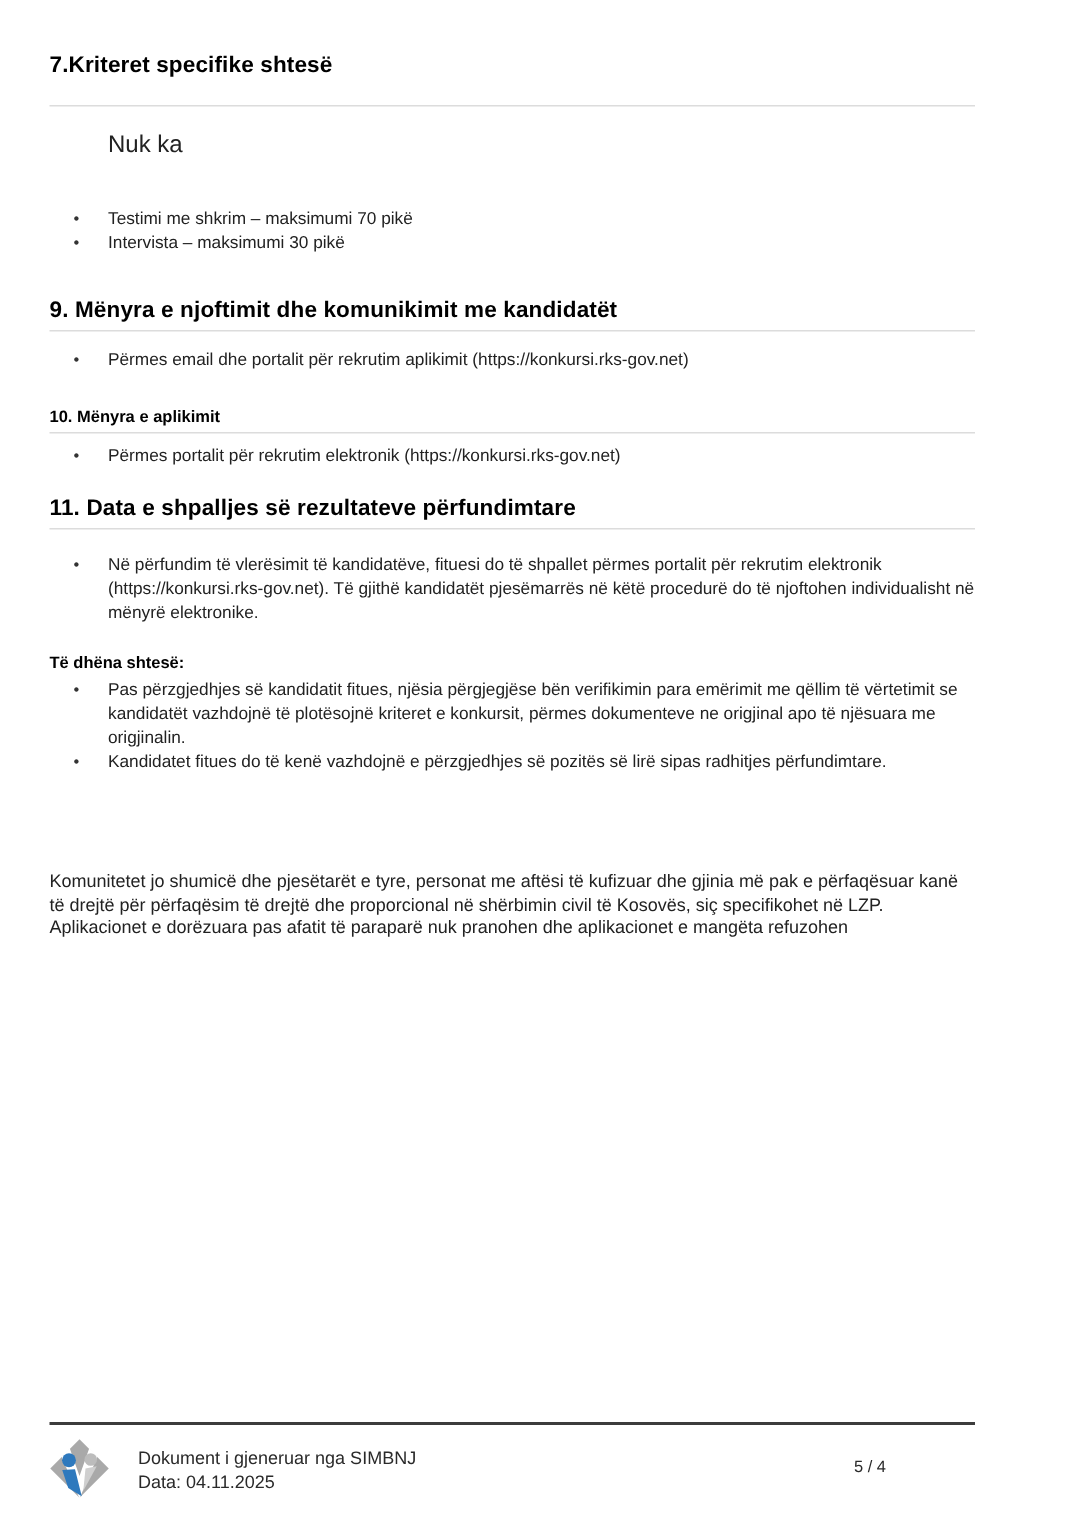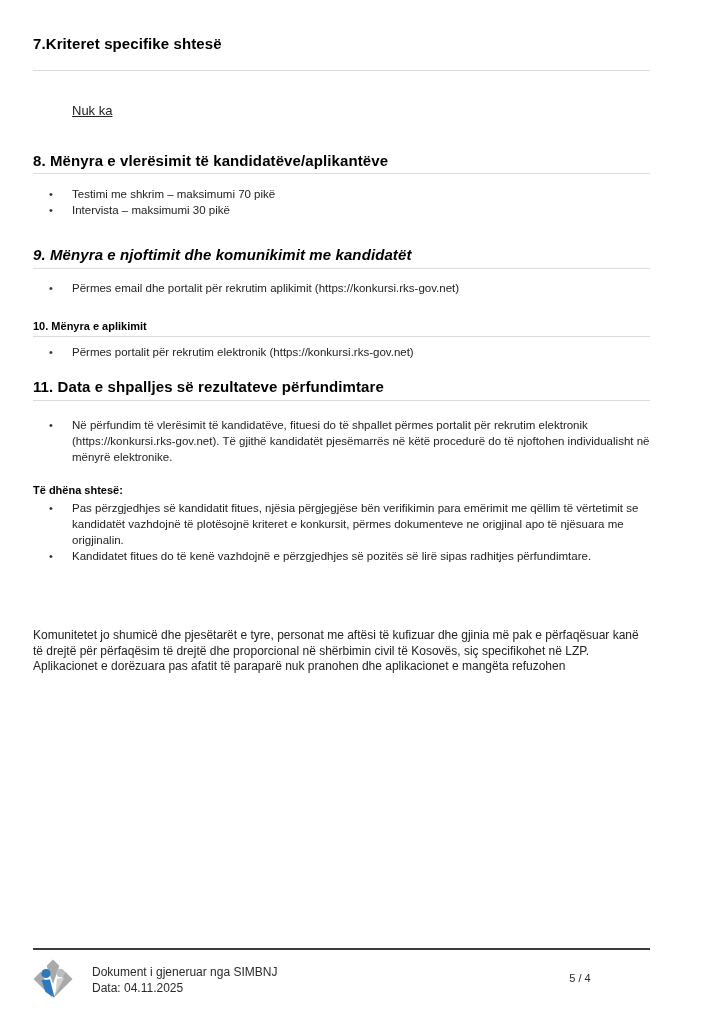--- a/index.html
+++ b/index.html
@@ -21,32 +21,31 @@
     font-weight: bold;
     color: #000000;
     border-bottom: 1.5px solid #dcdcdc;
   }
   .sec-title.lg { font-size: 15px; line-height: 18px; letter-spacing: 0.1px; }
   .sec-title.sm { font-size: 11px; line-height: 14px; }
   .s7 .sec-title { padding-bottom: 17px; }
   .s8 { margin-top: 33px; }
   .s8 .sec-title { padding-bottom: 3px; }
   .s9 { margin-top: 28px; }
-  .s9 .sec-title { padding-bottom: 4px; font-style: italic; }
+  .s9 .sec-title { padding-bottom: 4px; }
   .s10 { margin-top: 23px; }
   .s10 .sec-title { padding-bottom: 3px; }
   .s11 { margin-top: 18px; }
   .s11 .sec-title { padding-bottom: 4px; }
 
   .plain-text {
-    margin-top: 32px;
+    margin-top: 18px;
     padding-left: 39px;
-    font-size: 13px; line-height: 16px;
+    font-size: 16px; line-height: 16px;
     color: #222222;
-    text-decoration: underline;
   }
   .bullets { margin-top: 12px; }
   .s9 .bullets { margin-top: 11px; }
   .s10 .bullets { margin-top: 7px; }
   .s11 .bullets { margin-top: 16px; }
   .bullet {
     display: flex;
     font-size: 11.5px; line-height: 16px;
     color: #222222;
   }
@@ -99,21 +98,20 @@
 <body>
 
 <div class="page">
 
   <div class="section s7">
     <h2 class="sec-title lg">7.Kriteret specifike shtesë</h2>
     <p class="plain-text">Nuk ka</p>
   </div>
 
   <div class="section s8">
-    <h2 class="sec-title lg">8. Mënyra e vlerësimit të kandidatëve/aplikantëve</h2>
     <div class="bullets">
       <div class="bullet">
         <span class="marker">•</span>
         <span class="btext">Testimi me shkrim – maksimumi 70 pikë</span>
       </div>
       <div class="bullet">
         <span class="marker">•</span>
         <span class="btext">Intervista – maksimumi 30 pikë</span>
       </div>
     </div>

